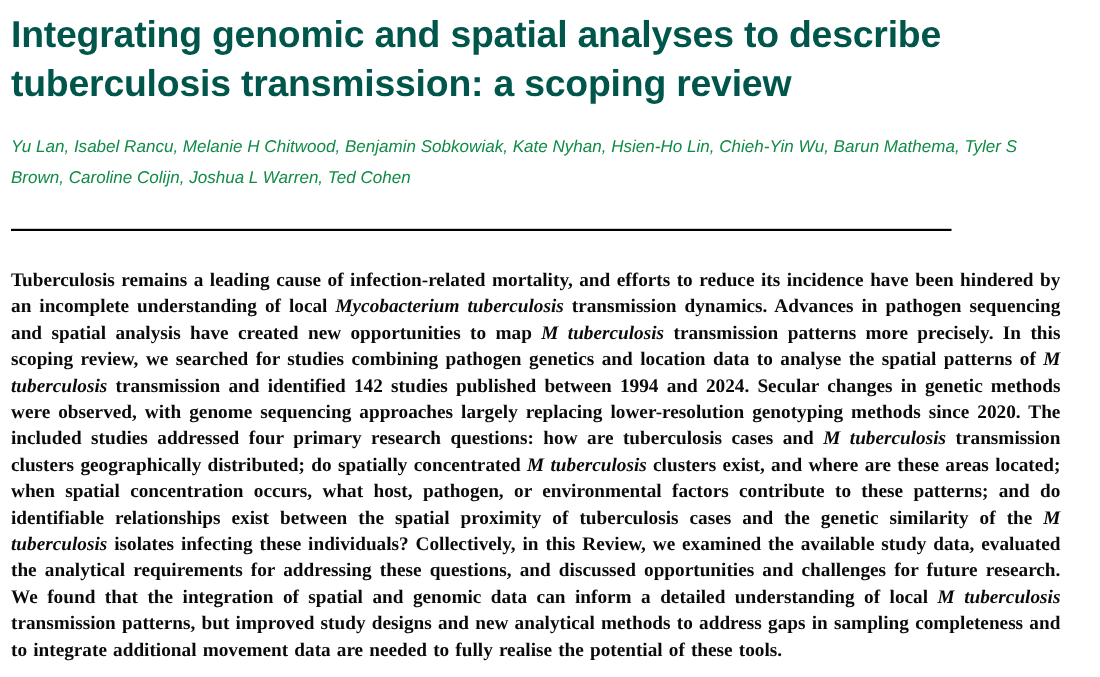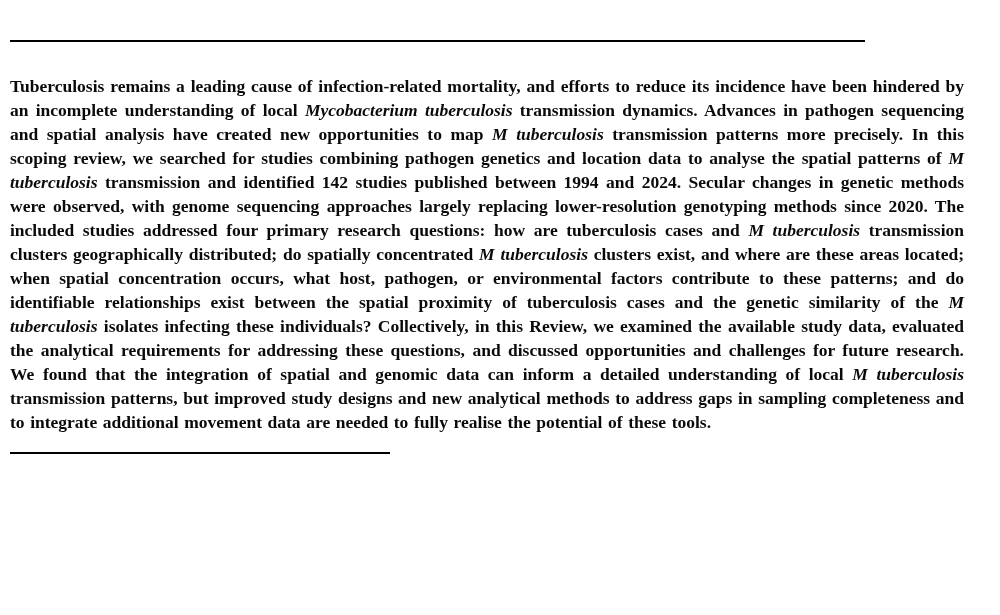--- a/index.html
+++ b/index.html
@@ -64,20 +64,22 @@
       height: 0;
       border-top: 2px solid #000000;
       width: 380px;
       margin-top: 7px;
     }
   </style>
 </head>
 <body>
 
 <div class="page">
+  <h1 class="paper-title">Integrating genomic and spatial analyses to describe tuberculosis transmission: a scoping review</h1>
 
+  <div class="author-list">Yu Lan, Isabel Rancu, Melanie H Chitwood, Benjamin Sobkowiak, Kate Nyhan, Hsien-Ho Lin, Chieh-Yin Wu, Barun Mathema, Tyler S Brown, Caroline Colijn, Joshua L Warren, Ted Cohen</div>
 
   <div class="rule-top"></div>
 
   <p class="abstract" lang="en"><span>Tuberculosis remains a leading cause of infection-related mortality, and efforts to reduce its incidence have been hindered by an incomplete understanding of local </span><i>Mycobacterium tuberculosis</i><span> transmission dynamics. Advances in pathogen sequencing and spatial analysis have created new opportunities to map </span><i>M tuberculosis</i><span> transmission patterns more precisely. In this scoping review, we searched for studies combining pathogen genetics and location data to analyse the spatial patterns of </span><i>M tuberculosis</i><span> transmission and identified 142 studies published between 1994 and 2024. Secular changes in genetic methods were observed, with genome sequencing approaches largely replacing lower-resolution genotyping methods since 2020. The included studies addressed four primary research questions: how are tuberculosis cases and </span><i>M tuberculosis</i><span> transmission clusters geographically distributed; do spatially concentrated </span><i>M tuberculosis</i><span> clusters exist, and where are these areas located; when spatial concentration occurs, what host, pathogen, or environmental factors contribute to these patterns; and do identifiable relationships exist between the spatial proximity of tuberculosis cases and the genetic similarity of the </span><i>M tuberculosis</i><span> isolates infecting these individuals? Collectively, in this Review, we examined the available study data, evaluated the analytical requirements for addressing these questions, and discussed opportunities and challenges for future research. We found that the integration of spatial and genomic data can inform a detailed understanding of local </span><i>M tuberculosis</i><span> transmission patterns, but improved study designs and new analytical methods to address gaps in sampling completeness and to integrate additional movement data are needed to fully realise the potential of these tools.</span></p>
 
   <div class="rule-bottom"></div>
 </div>
 
 </body></html>

